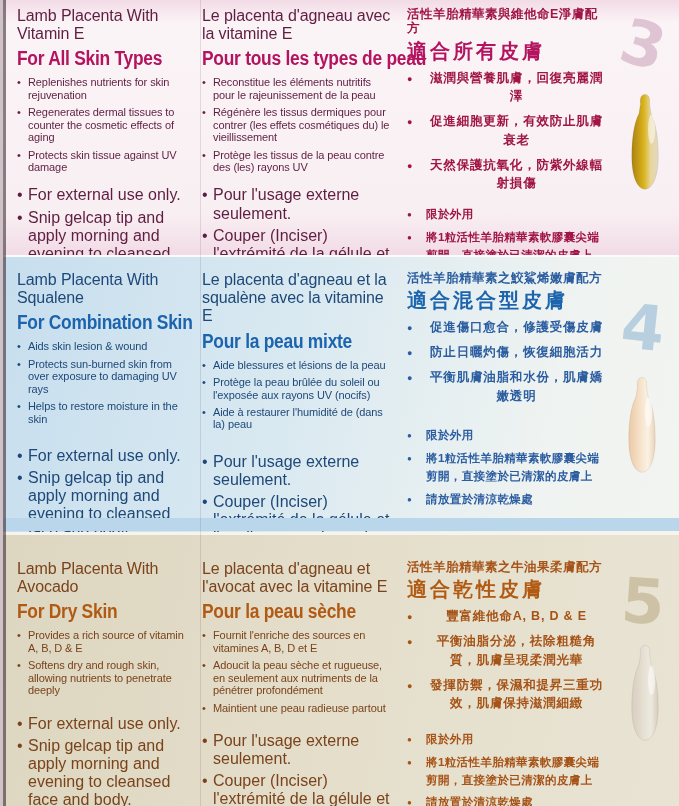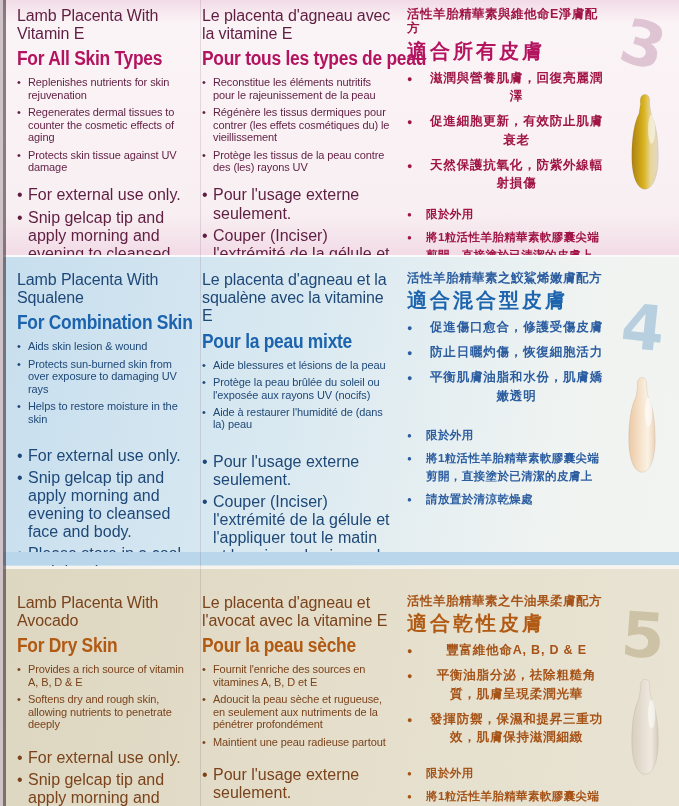--- a/index.html
+++ b/index.html
@@ -6,21 +6,21 @@
   .sheet{
     position:relative;width:679px;height:806px;overflow:hidden;
     font-family:"Liberation Sans",sans-serif;
   }
   .band{
     position:relative;display:grid;
     grid-template-columns:192px 202px 203px 1fr;
     padding-left:10px;box-sizing:border-box;overflow:hidden;
   }
   .band.s1{height:255px;background:linear-gradient(180deg,var(--bga) 0%,#fbf4f6 9%,#f8eff2 84%,var(--bga) 100%);}
-  .band.s2{height:311px;border-top:2px solid #fbfbfb;background:linear-gradient(101deg,var(--bga) 0%,#d9e9f1 42%,var(--bgb) 80%,#f2f4f0 100%);}
+  .band.s2{height:277px;border-top:2px solid #fbfbfb;background:linear-gradient(101deg,var(--bga) 0%,#d9e9f1 42%,var(--bgb) 80%,#f2f4f0 100%);}
   .band.s2::after{content:"";position:absolute;left:0;right:0;bottom:1px;height:13px;background:var(--strip);}
   .band.s3{height:274px;border-top:3px solid #f6f4ed;background:linear-gradient(100deg,var(--bga) 0%,var(--bgb) 65%,#e8e3d3 100%);}
 
   .col{box-sizing:border-box;padding-top:7px;}
   .band.s2 .col{padding-top:14px;}
   .band.s3 .col{padding-top:25px;}
   .col.en{padding-left:7px;padding-right:13px;}
   .col.fr{padding-right:12px;}
   .col.zh{padding-left:3px;padding-right:2px;}
 

